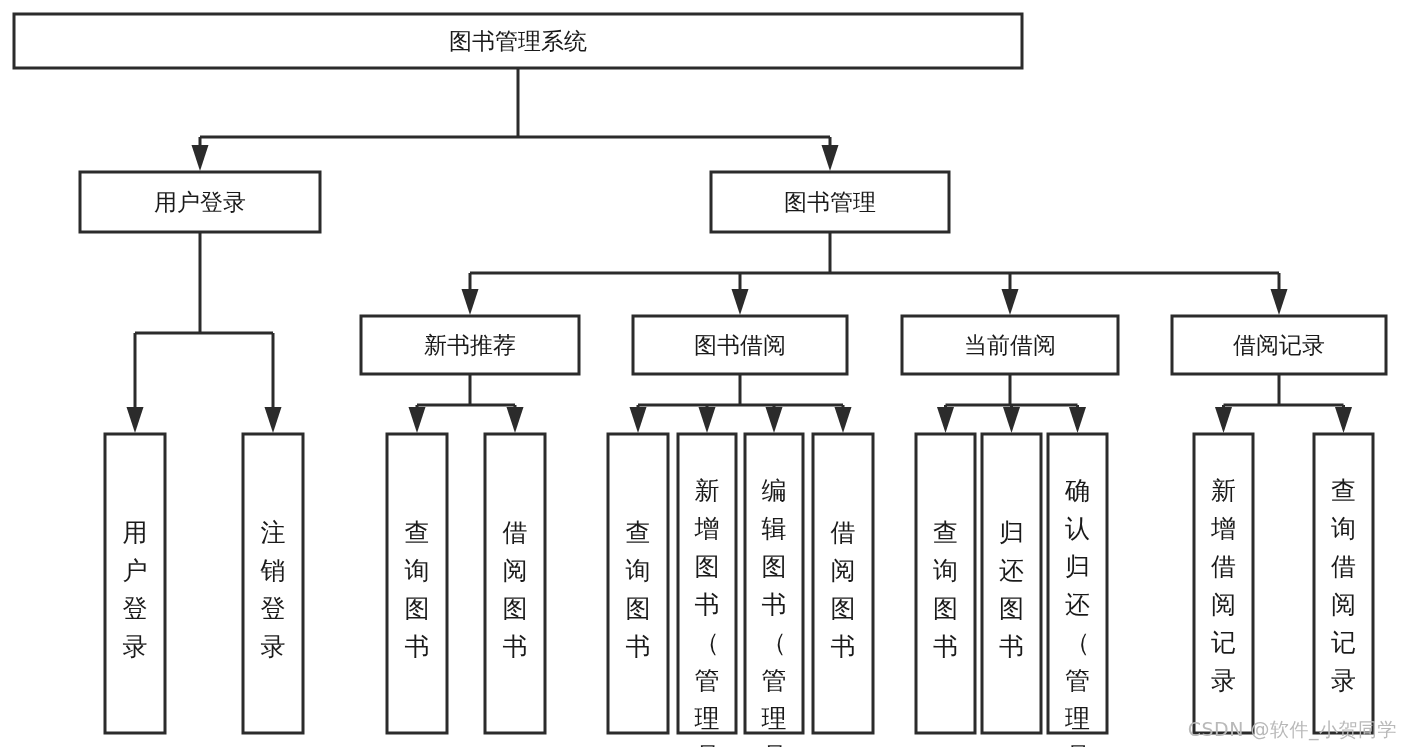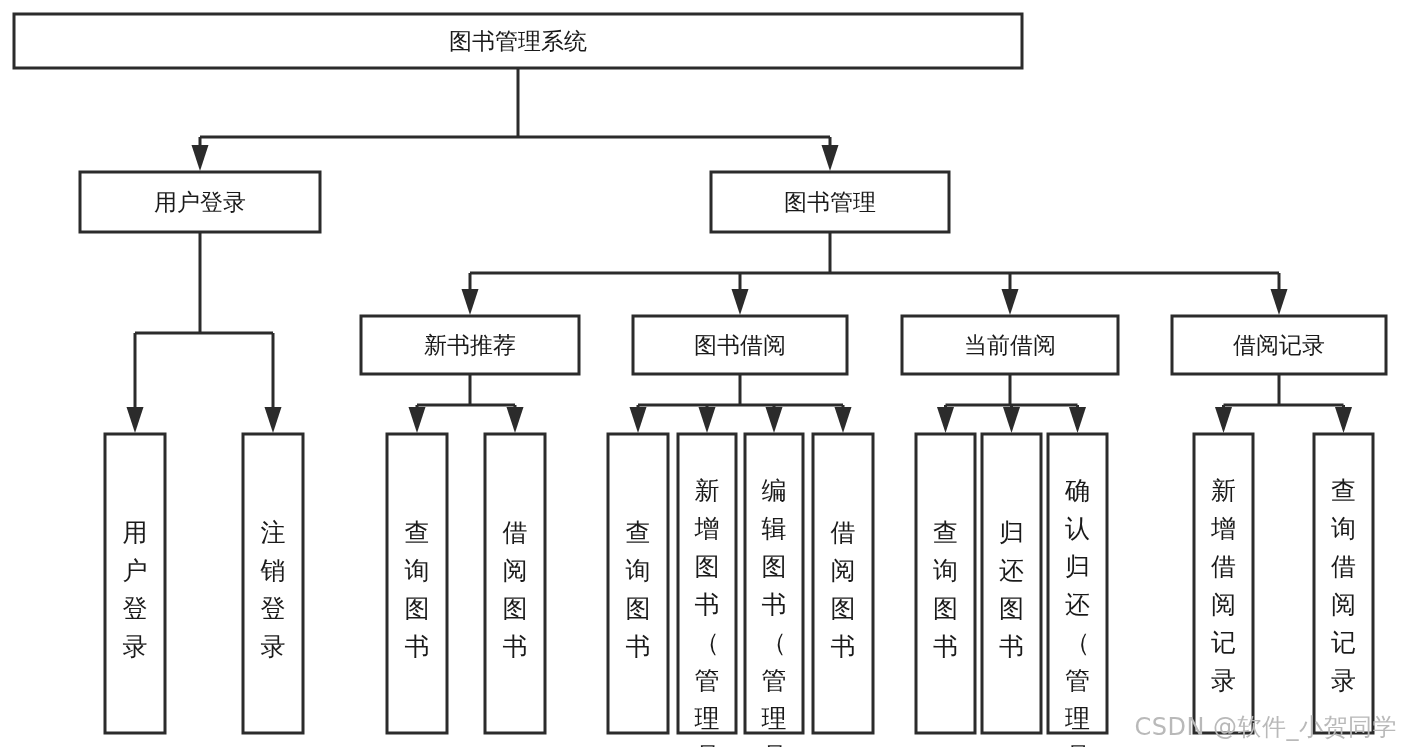--- a/index.html
+++ b/index.html
@@ -54,21 +54,21 @@
     font-size: 25px;
     fill: #1a1a1a;
     text-anchor: middle;
     dominant-baseline: middle;
   }
   .watermark-text {
     position: absolute;
     right: 8px;
     bottom: 4px;
     font-family: "DejaVu Sans", "Liberation Sans", sans-serif;
-    font-size: 24px;
+    font-size: 19px;
     color: #b9b9b9;
     white-space: nowrap;
     letter-spacing: 0.5px;
     pointer-events: none;
   }
 </style>
 </head>
 <body>
 
 <div id="diagram-root">

